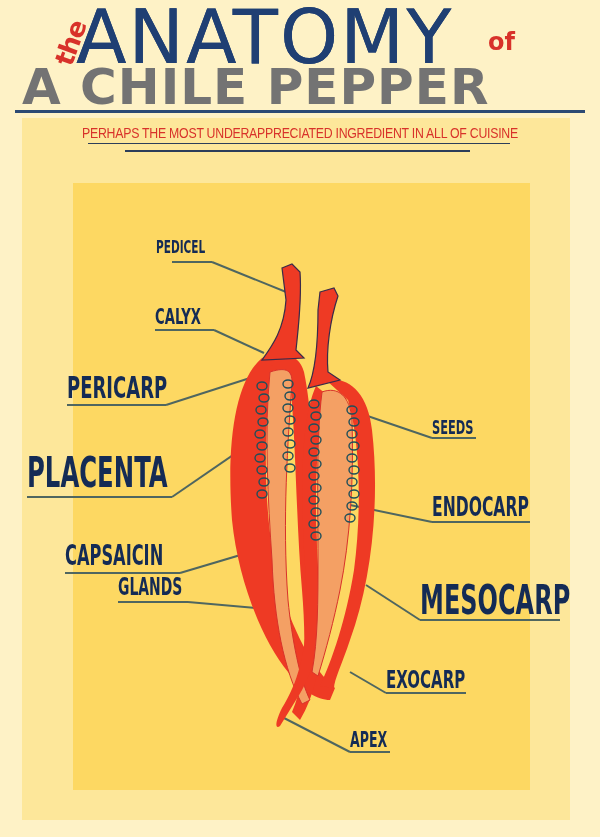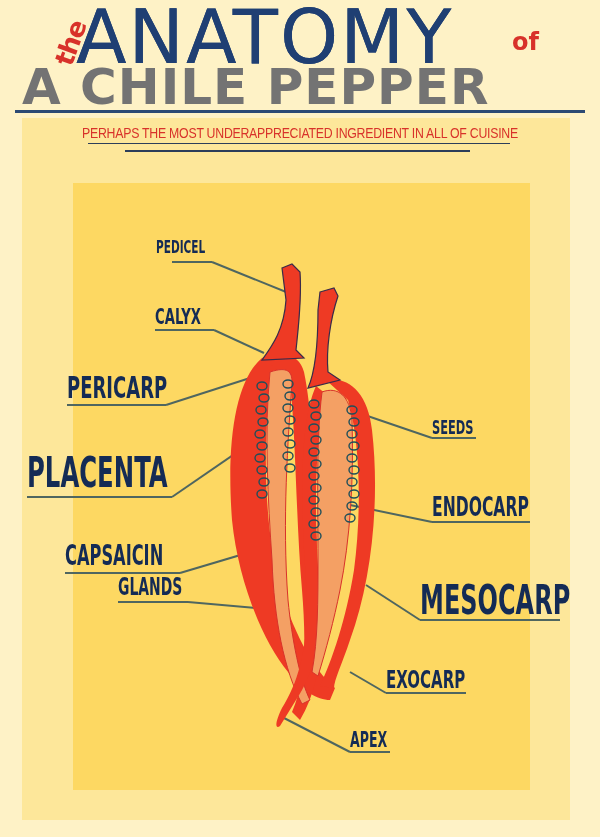--- a/index.html
+++ b/index.html
@@ -22,21 +22,21 @@
     transform:rotate(-70deg); transform-origin:center;
     font-family:"DejaVu Sans", sans-serif; letter-spacing:-1px;
   }
   .title-anatomy {
     position:absolute; left:76px; top:0px;
     color:#1F3F73; font-weight:normal; font-size:74px; letter-spacing:2px;
     font-family:"DejaVu Sans", sans-serif; line-height:74px;
     text-shadow: 0 0 0 #1F3F73;
   }
   .title-of {
-    position:absolute; left:512px; top:28px;
+    position:absolute; left:488px; top:28px;
     color:#D8322A; font-weight:bold; font-size:24px;
     font-family:"DejaVu Sans", sans-serif;
   }
   .title-chile {
     position:absolute; left:22px; top:62px;
     color:#737373; font-weight:bold; font-size:50px; letter-spacing:1px;
     font-family:"DejaVu Sans", sans-serif; line-height:50px;
     white-space:nowrap;
   }
   .title-rule {

